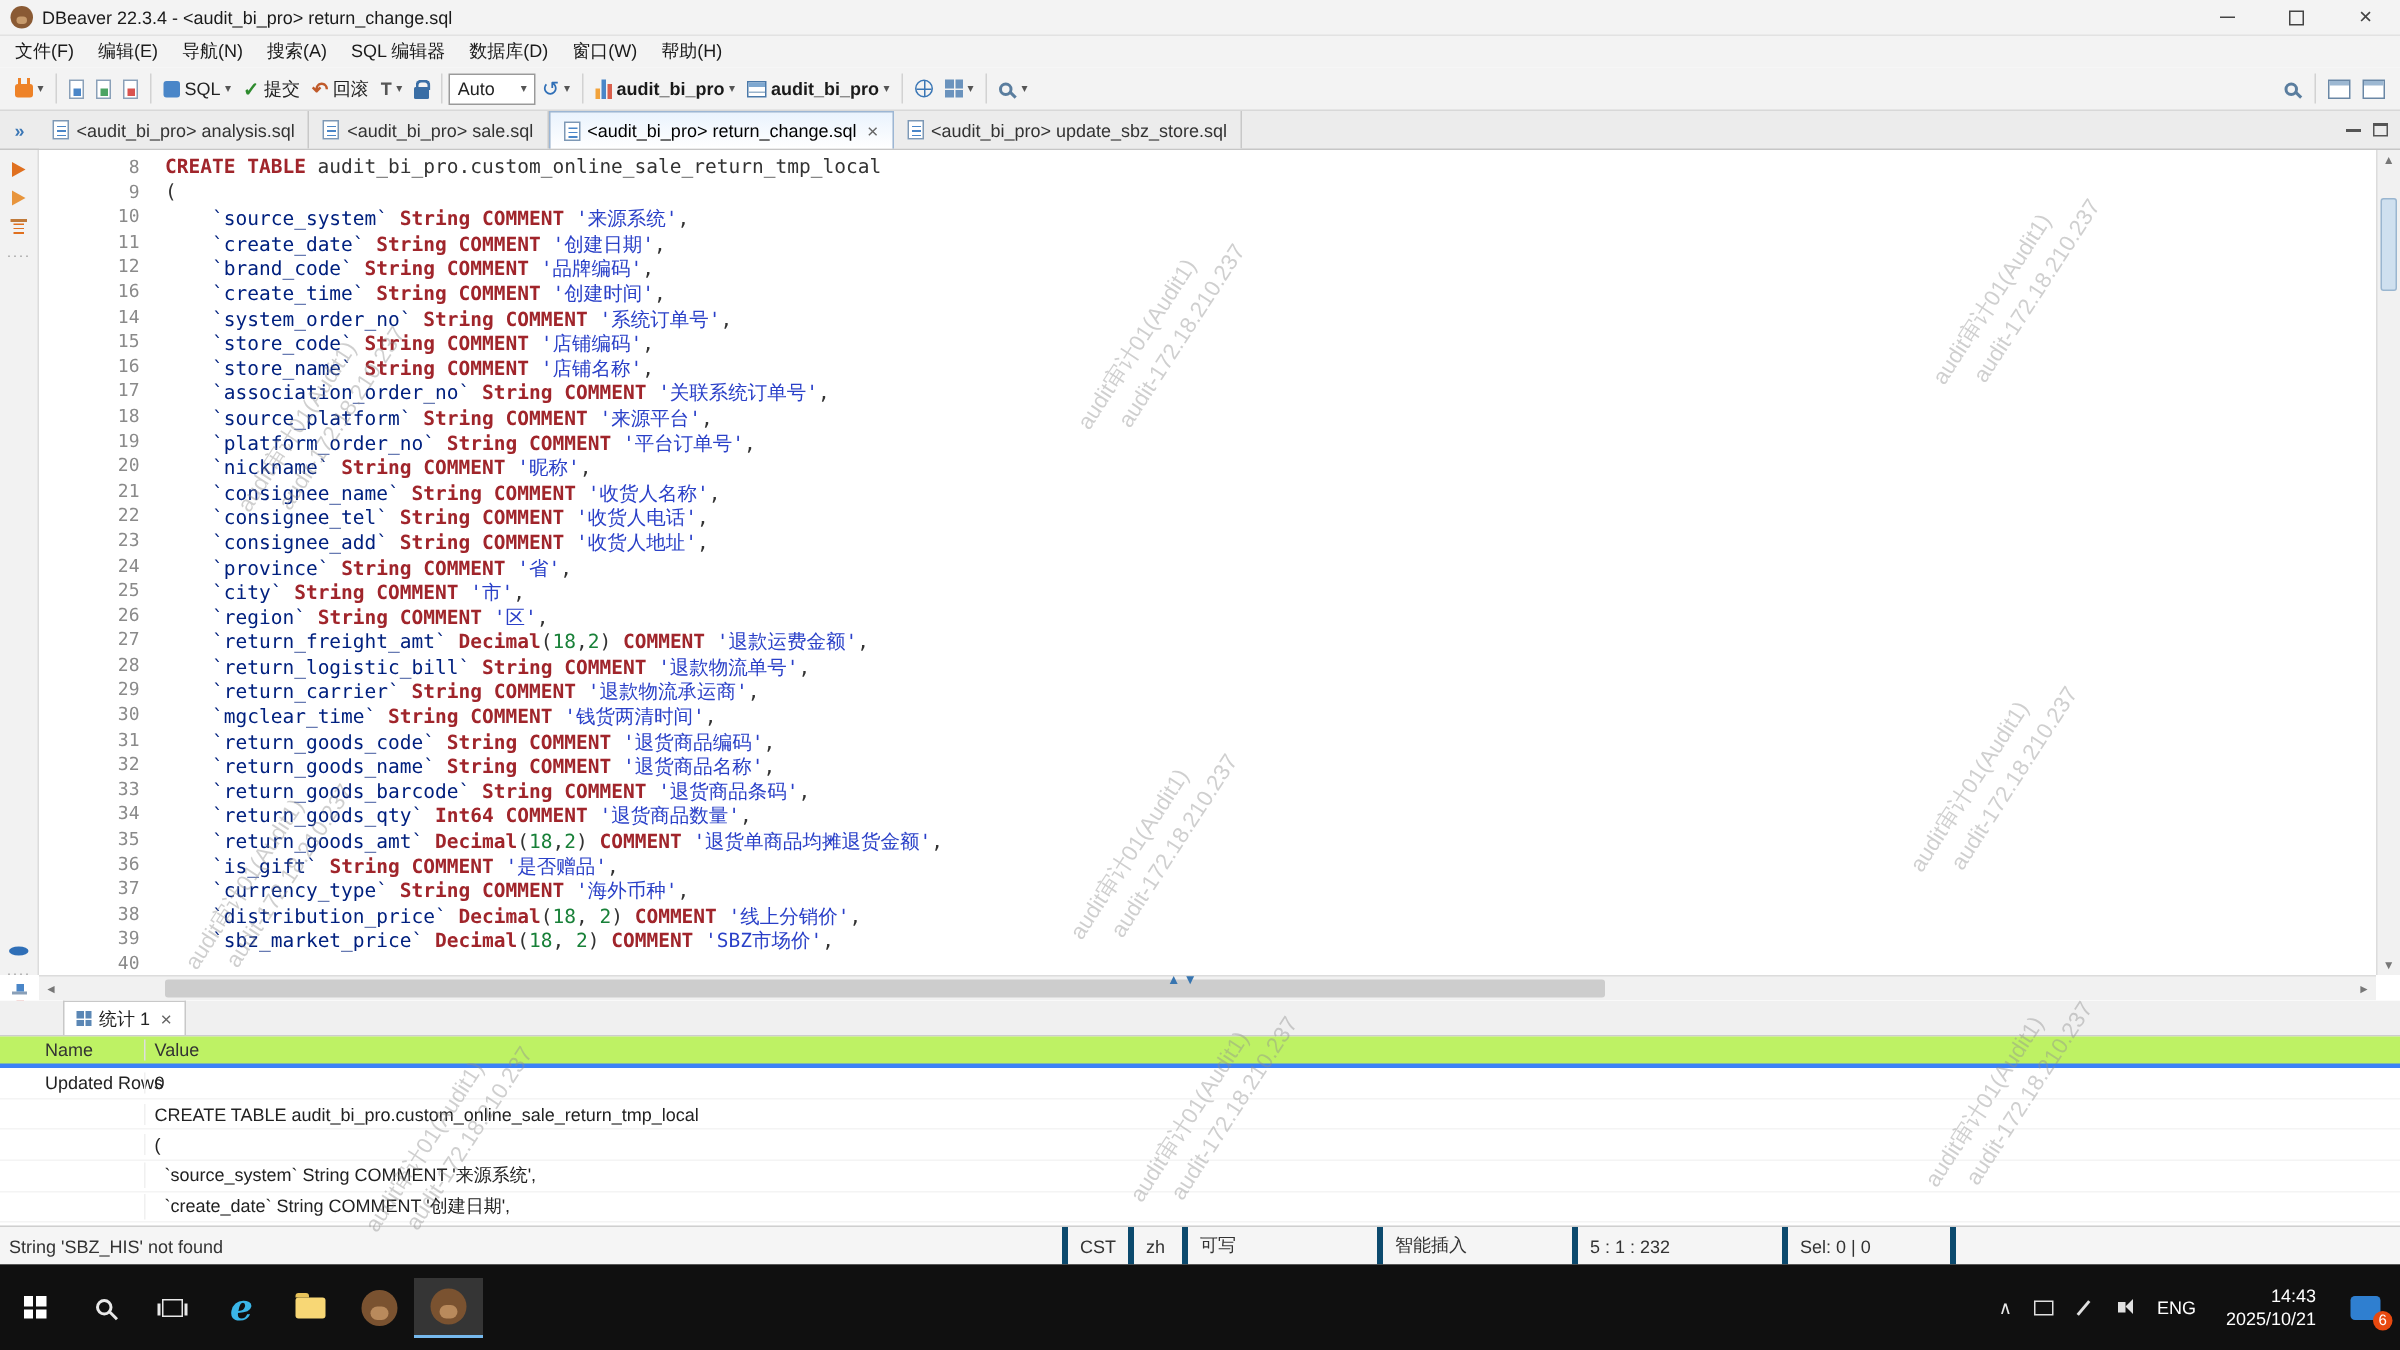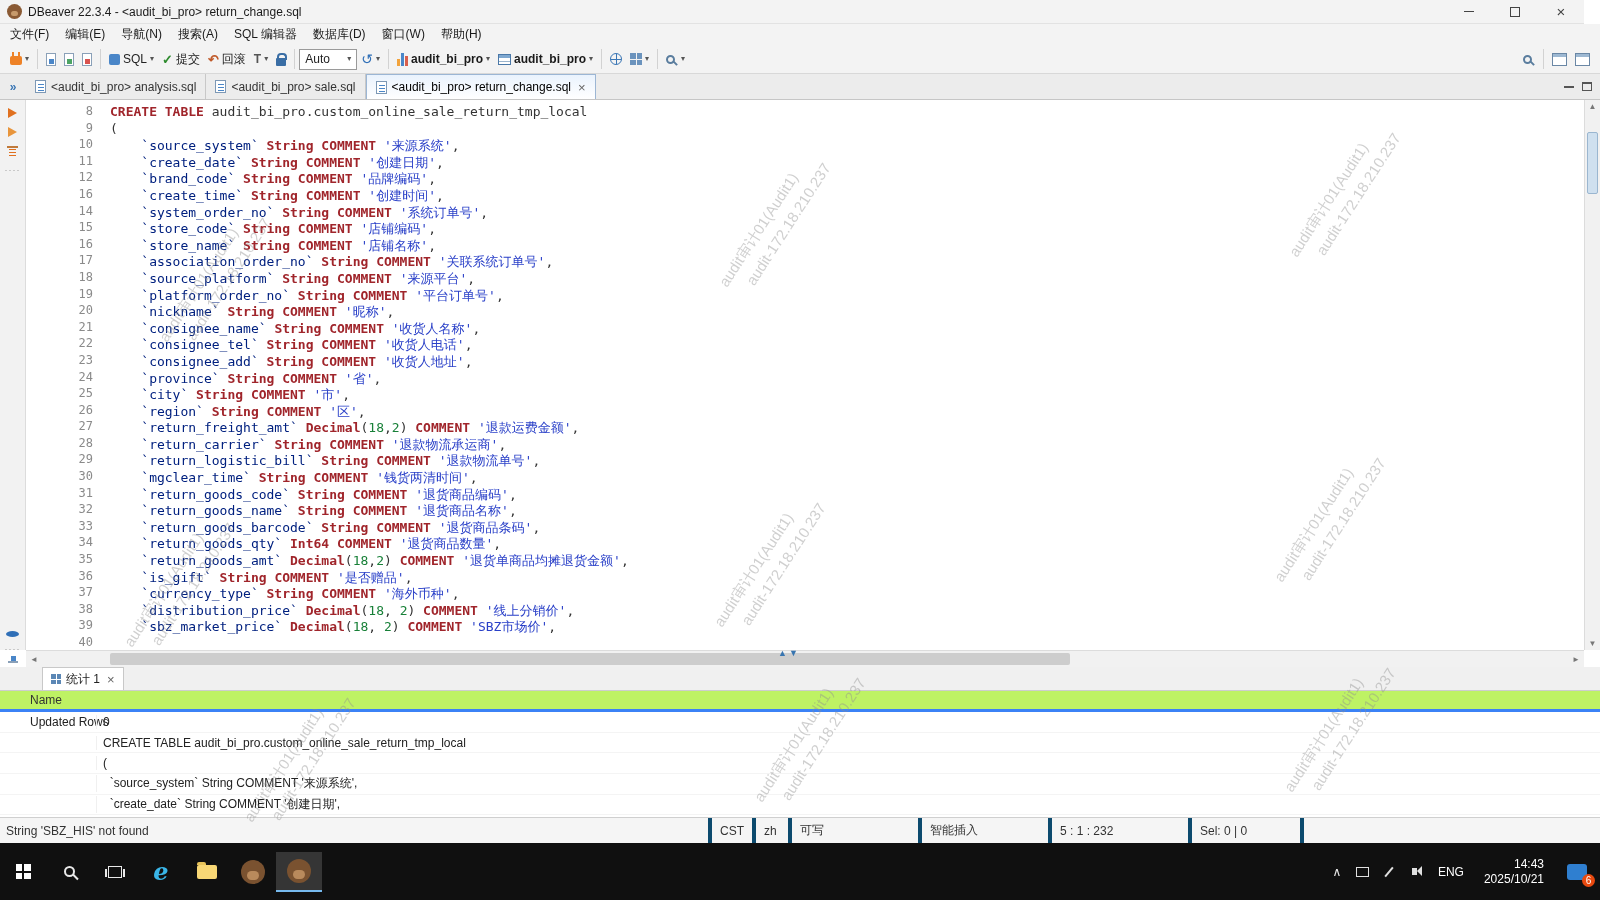--- a/index.html
+++ b/index.html
@@ -1,19 +1,19 @@
 <!DOCTYPE html>
 <html><head>
 <meta charset="utf-8">
 <style>
 *{margin:0;padding:0;box-sizing:border-box}
 html,body{width:1600px;height:900px;overflow:hidden;background:#000;font-family:"Liberation Sans",sans-serif;font-size:12px;color:#222}
 .win{position:absolute;left:0;top:0;width:1600px;height:843px;background:#fff;overflow:hidden}
 
-.titlebar{position:absolute;left:0;top:0;right:16px;height:24px;background:#f3f3f3;display:flex;align-items:center;border-bottom:1px solid #e2e2e2}
+.titlebar{position:absolute;left:0;top:0;right:0;height:24px;background:#f3f3f3;display:flex;align-items:center;border-bottom:1px solid #e2e2e2}
 .appicon{width:15px;height:15px;border-radius:50%;background:#8a5a34;margin:0 6px 0 7px;position:relative}
 .appicon::after{content:'';position:absolute;left:4px;top:7px;width:7px;height:5px;border-radius:3px;background:#c79a6b}
 .title-text{font-size:12px;color:#1a1a1a}
 .winctl{margin-left:auto;display:flex;height:100%}
 .wc{width:46px;display:flex;align-items:center;justify-content:center;color:#444}
 .wc-min i{display:block;width:10px;border-top:1px solid #444}
 .wc-max i{display:block;width:10px;height:10px;border:1px solid #444}
 .wc-close{font-size:15px}
 
 .menubar{position:absolute;left:0;top:24px;right:0;height:21px;background:#f3f3f3;display:flex;align-items:center;padding-left:2px}
@@ -277,20 +277,24 @@
         </div>
         <div class="tab">
           <span class="sqlfile"></span>
           <span>&lt;audit_bi_pro&gt; sale.sql</span>
         </div>
         <div class="tab active">
           <span class="sqlfile"></span>
           <span>&lt;audit_bi_pro&gt; return_change.sql</span>
           <span class="tab-close">×</span>
         </div>
+        <div class="tab">
+          <span class="sqlfile"></span>
+          <span>&lt;audit_bi_pro&gt; update_sbz_store.sql</span>
+        </div>
       </div>
     <div class="tab-right">
       <span class="vmin"></span>
       <span class="vmax"></span>
     </div>
   </div>
 
   <div class="main">
     <div class="lstrip">
       <span class="pl-tri"></span>
@@ -359,22 +363,22 @@
         <div class="cl"><span class="tk-p">    </span><span class="tk-i">`source_platform`</span><span class="tk-p"> </span><span class="tk-k">String</span><span class="tk-p"> </span><span class="tk-k">COMMENT</span><span class="tk-p"> </span><span class="tk-s">'来源平台'</span><span class="tk-p">,</span></div>
         <div class="cl"><span class="tk-p">    </span><span class="tk-i">`platform_order_no`</span><span class="tk-p"> </span><span class="tk-k">String</span><span class="tk-p"> </span><span class="tk-k">COMMENT</span><span class="tk-p"> </span><span class="tk-s">'平台订单号'</span><span class="tk-p">,</span></div>
         <div class="cl"><span class="tk-p">    </span><span class="tk-i">`nickname`</span><span class="tk-p"> </span><span class="tk-k">String</span><span class="tk-p"> </span><span class="tk-k">COMMENT</span><span class="tk-p"> </span><span class="tk-s">'昵称'</span><span class="tk-p">,</span></div>
         <div class="cl"><span class="tk-p">    </span><span class="tk-i">`consignee_name`</span><span class="tk-p"> </span><span class="tk-k">String</span><span class="tk-p"> </span><span class="tk-k">COMMENT</span><span class="tk-p"> </span><span class="tk-s">'收货人名称'</span><span class="tk-p">,</span></div>
         <div class="cl"><span class="tk-p">    </span><span class="tk-i">`consignee_tel`</span><span class="tk-p"> </span><span class="tk-k">String</span><span class="tk-p"> </span><span class="tk-k">COMMENT</span><span class="tk-p"> </span><span class="tk-s">'收货人电话'</span><span class="tk-p">,</span></div>
         <div class="cl"><span class="tk-p">    </span><span class="tk-i">`consignee_add`</span><span class="tk-p"> </span><span class="tk-k">String</span><span class="tk-p"> </span><span class="tk-k">COMMENT</span><span class="tk-p"> </span><span class="tk-s">'收货人地址'</span><span class="tk-p">,</span></div>
         <div class="cl"><span class="tk-p">    </span><span class="tk-i">`province`</span><span class="tk-p"> </span><span class="tk-k">String</span><span class="tk-p"> </span><span class="tk-k">COMMENT</span><span class="tk-p"> </span><span class="tk-s">'省'</span><span class="tk-p">,</span></div>
         <div class="cl"><span class="tk-p">    </span><span class="tk-i">`city`</span><span class="tk-p"> </span><span class="tk-k">String</span><span class="tk-p"> </span><span class="tk-k">COMMENT</span><span class="tk-p"> </span><span class="tk-s">'市'</span><span class="tk-p">,</span></div>
         <div class="cl"><span class="tk-p">    </span><span class="tk-i">`region`</span><span class="tk-p"> </span><span class="tk-k">String</span><span class="tk-p"> </span><span class="tk-k">COMMENT</span><span class="tk-p"> </span><span class="tk-s">'区'</span><span class="tk-p">,</span></div>
         <div class="cl"><span class="tk-p">    </span><span class="tk-i">`return_freight_amt`</span><span class="tk-p"> </span><span class="tk-k">Decimal</span><span class="tk-p">(</span><span class="tk-n">18</span><span class="tk-p">,</span><span class="tk-n">2</span><span class="tk-p">) </span><span class="tk-k">COMMENT</span><span class="tk-p"> </span><span class="tk-s">'退款运费金额'</span><span class="tk-p">,</span></div>
+        <div class="cl"><span class="tk-p">    </span><span class="tk-i">`return_logistic_bill`</span><span class="tk-p"> </span><span class="tk-k">String</span><span class="tk-p"> </span><span class="tk-k">COMMENT</span><span class="tk-p"> </span><span class="tk-s">'退款物流单号'</span><span class="tk-p">,</span></div>
         <div class="cl"><span class="tk-p">    </span><span class="tk-i">`return_carrier`</span><span class="tk-p"> </span><span class="tk-k">String</span><span class="tk-p"> </span><span class="tk-k">COMMENT</span><span class="tk-p"> </span><span class="tk-s">'退款物流承运商'</span><span class="tk-p">,</span></div>
-        <div class="cl"><span class="tk-p">    </span><span class="tk-i">`return_logistic_bill`</span><span class="tk-p"> </span><span class="tk-k">String</span><span class="tk-p"> </span><span class="tk-k">COMMENT</span><span class="tk-p"> </span><span class="tk-s">'退款物流单号'</span><span class="tk-p">,</span></div>
         <div class="cl"><span class="tk-p">    </span><span class="tk-i">`mgclear_time`</span><span class="tk-p"> </span><span class="tk-k">String</span><span class="tk-p"> </span><span class="tk-k">COMMENT</span><span class="tk-p"> </span><span class="tk-s">'钱货两清时间'</span><span class="tk-p">,</span></div>
         <div class="cl"><span class="tk-p">    </span><span class="tk-i">`return_goods_code`</span><span class="tk-p"> </span><span class="tk-k">String</span><span class="tk-p"> </span><span class="tk-k">COMMENT</span><span class="tk-p"> </span><span class="tk-s">'退货商品编码'</span><span class="tk-p">,</span></div>
         <div class="cl"><span class="tk-p">    </span><span class="tk-i">`return_goods_name`</span><span class="tk-p"> </span><span class="tk-k">String</span><span class="tk-p"> </span><span class="tk-k">COMMENT</span><span class="tk-p"> </span><span class="tk-s">'退货商品名称'</span><span class="tk-p">,</span></div>
         <div class="cl"><span class="tk-p">    </span><span class="tk-i">`return_goods_barcode`</span><span class="tk-p"> </span><span class="tk-k">String</span><span class="tk-p"> </span><span class="tk-k">COMMENT</span><span class="tk-p"> </span><span class="tk-s">'退货商品条码'</span><span class="tk-p">,</span></div>
         <div class="cl"><span class="tk-p">    </span><span class="tk-i">`return_goods_qty`</span><span class="tk-p"> </span><span class="tk-k">Int64</span><span class="tk-p"> </span><span class="tk-k">COMMENT</span><span class="tk-p"> </span><span class="tk-s">'退货商品数量'</span><span class="tk-p">,</span></div>
         <div class="cl"><span class="tk-p">    </span><span class="tk-i">`return_goods_amt`</span><span class="tk-p"> </span><span class="tk-k">Decimal</span><span class="tk-p">(</span><span class="tk-n">18</span><span class="tk-p">,</span><span class="tk-n">2</span><span class="tk-p">) </span><span class="tk-k">COMMENT</span><span class="tk-p"> </span><span class="tk-s">'退货单商品均摊退货金额'</span><span class="tk-p">,</span></div>
         <div class="cl"><span class="tk-p">    </span><span class="tk-i">`is_gift`</span><span class="tk-p"> </span><span class="tk-k">String</span><span class="tk-p"> </span><span class="tk-k">COMMENT</span><span class="tk-p"> </span><span class="tk-s">'是否赠品'</span><span class="tk-p">,</span></div>
         <div class="cl"><span class="tk-p">    </span><span class="tk-i">`currency_type`</span><span class="tk-p"> </span><span class="tk-k">String</span><span class="tk-p"> </span><span class="tk-k">COMMENT</span><span class="tk-p"> </span><span class="tk-s">'海外币种'</span><span class="tk-p">,</span></div>
         <div class="cl"><span class="tk-p">    </span><span class="tk-i">`distribution_price`</span><span class="tk-p"> </span><span class="tk-k">Decimal</span><span class="tk-p">(</span><span class="tk-n">18</span><span class="tk-p">, </span><span class="tk-n">2</span><span class="tk-p">) </span><span class="tk-k">COMMENT</span><span class="tk-p"> </span><span class="tk-s">'线上分销价'</span><span class="tk-p">,</span></div>
         <div class="cl"><span class="tk-p">    </span><span class="tk-i">`sbz_market_price`</span><span class="tk-p"> </span><span class="tk-k">Decimal</span><span class="tk-p">(</span><span class="tk-n">18</span><span class="tk-p">, </span><span class="tk-n">2</span><span class="tk-p">) </span><span class="tk-k">COMMENT</span><span class="tk-p"> </span><span class="tk-s">'SBZ市场价'</span><span class="tk-p">,</span></div>
@@ -402,20 +406,21 @@
             <i></i>
             <i></i>
           </span>
         <span>统计 1</span>
         <span class="tab-close">×</span>
       </div>
     </div>
     <div class="stat-table">
       <div class="stat-head">
         <div class="c1">Name</div>
+        <div class="c2">Value</div>
       </div>
       <div id="stat-rows">
           <div class="stat-row">
             <div class="c1">Updated Rows</div>
             <div class="c2">0</div>
           </div>
           <div class="stat-row">
             <div class="c1"></div>
             <div class="c2">CREATE TABLE audit_bi_pro.custom_online_sale_return_tmp_local</div>
           </div>

